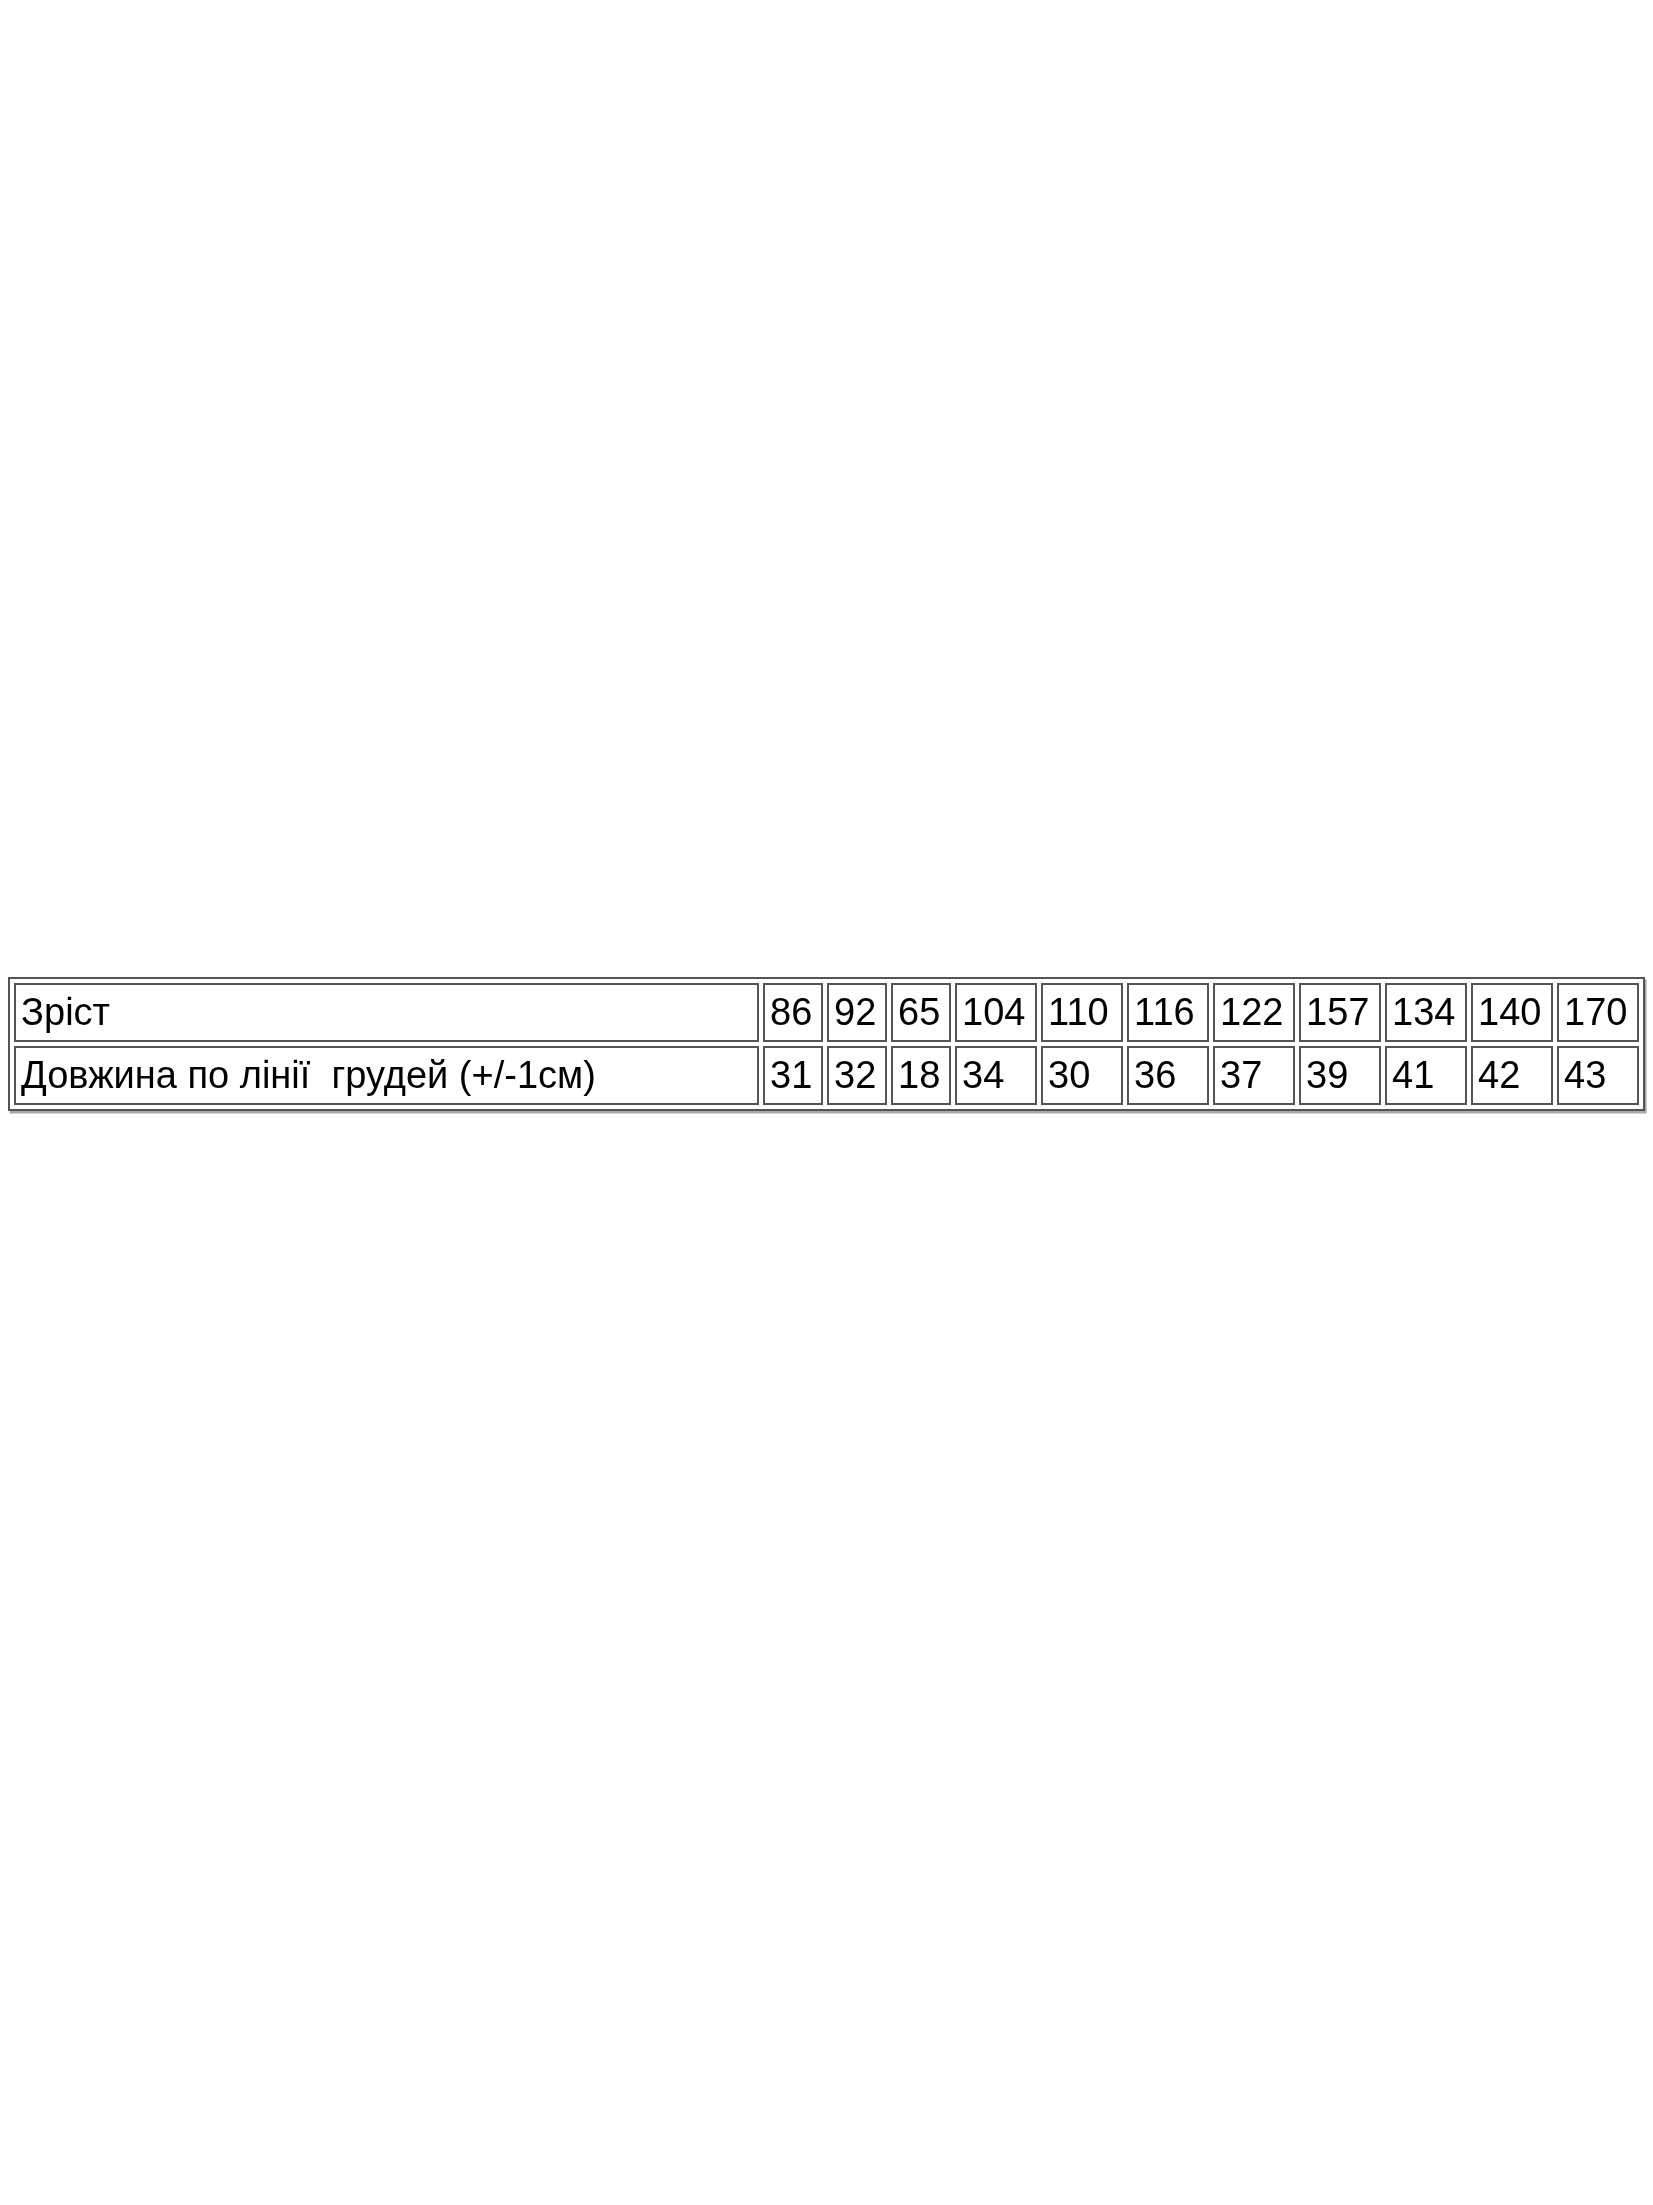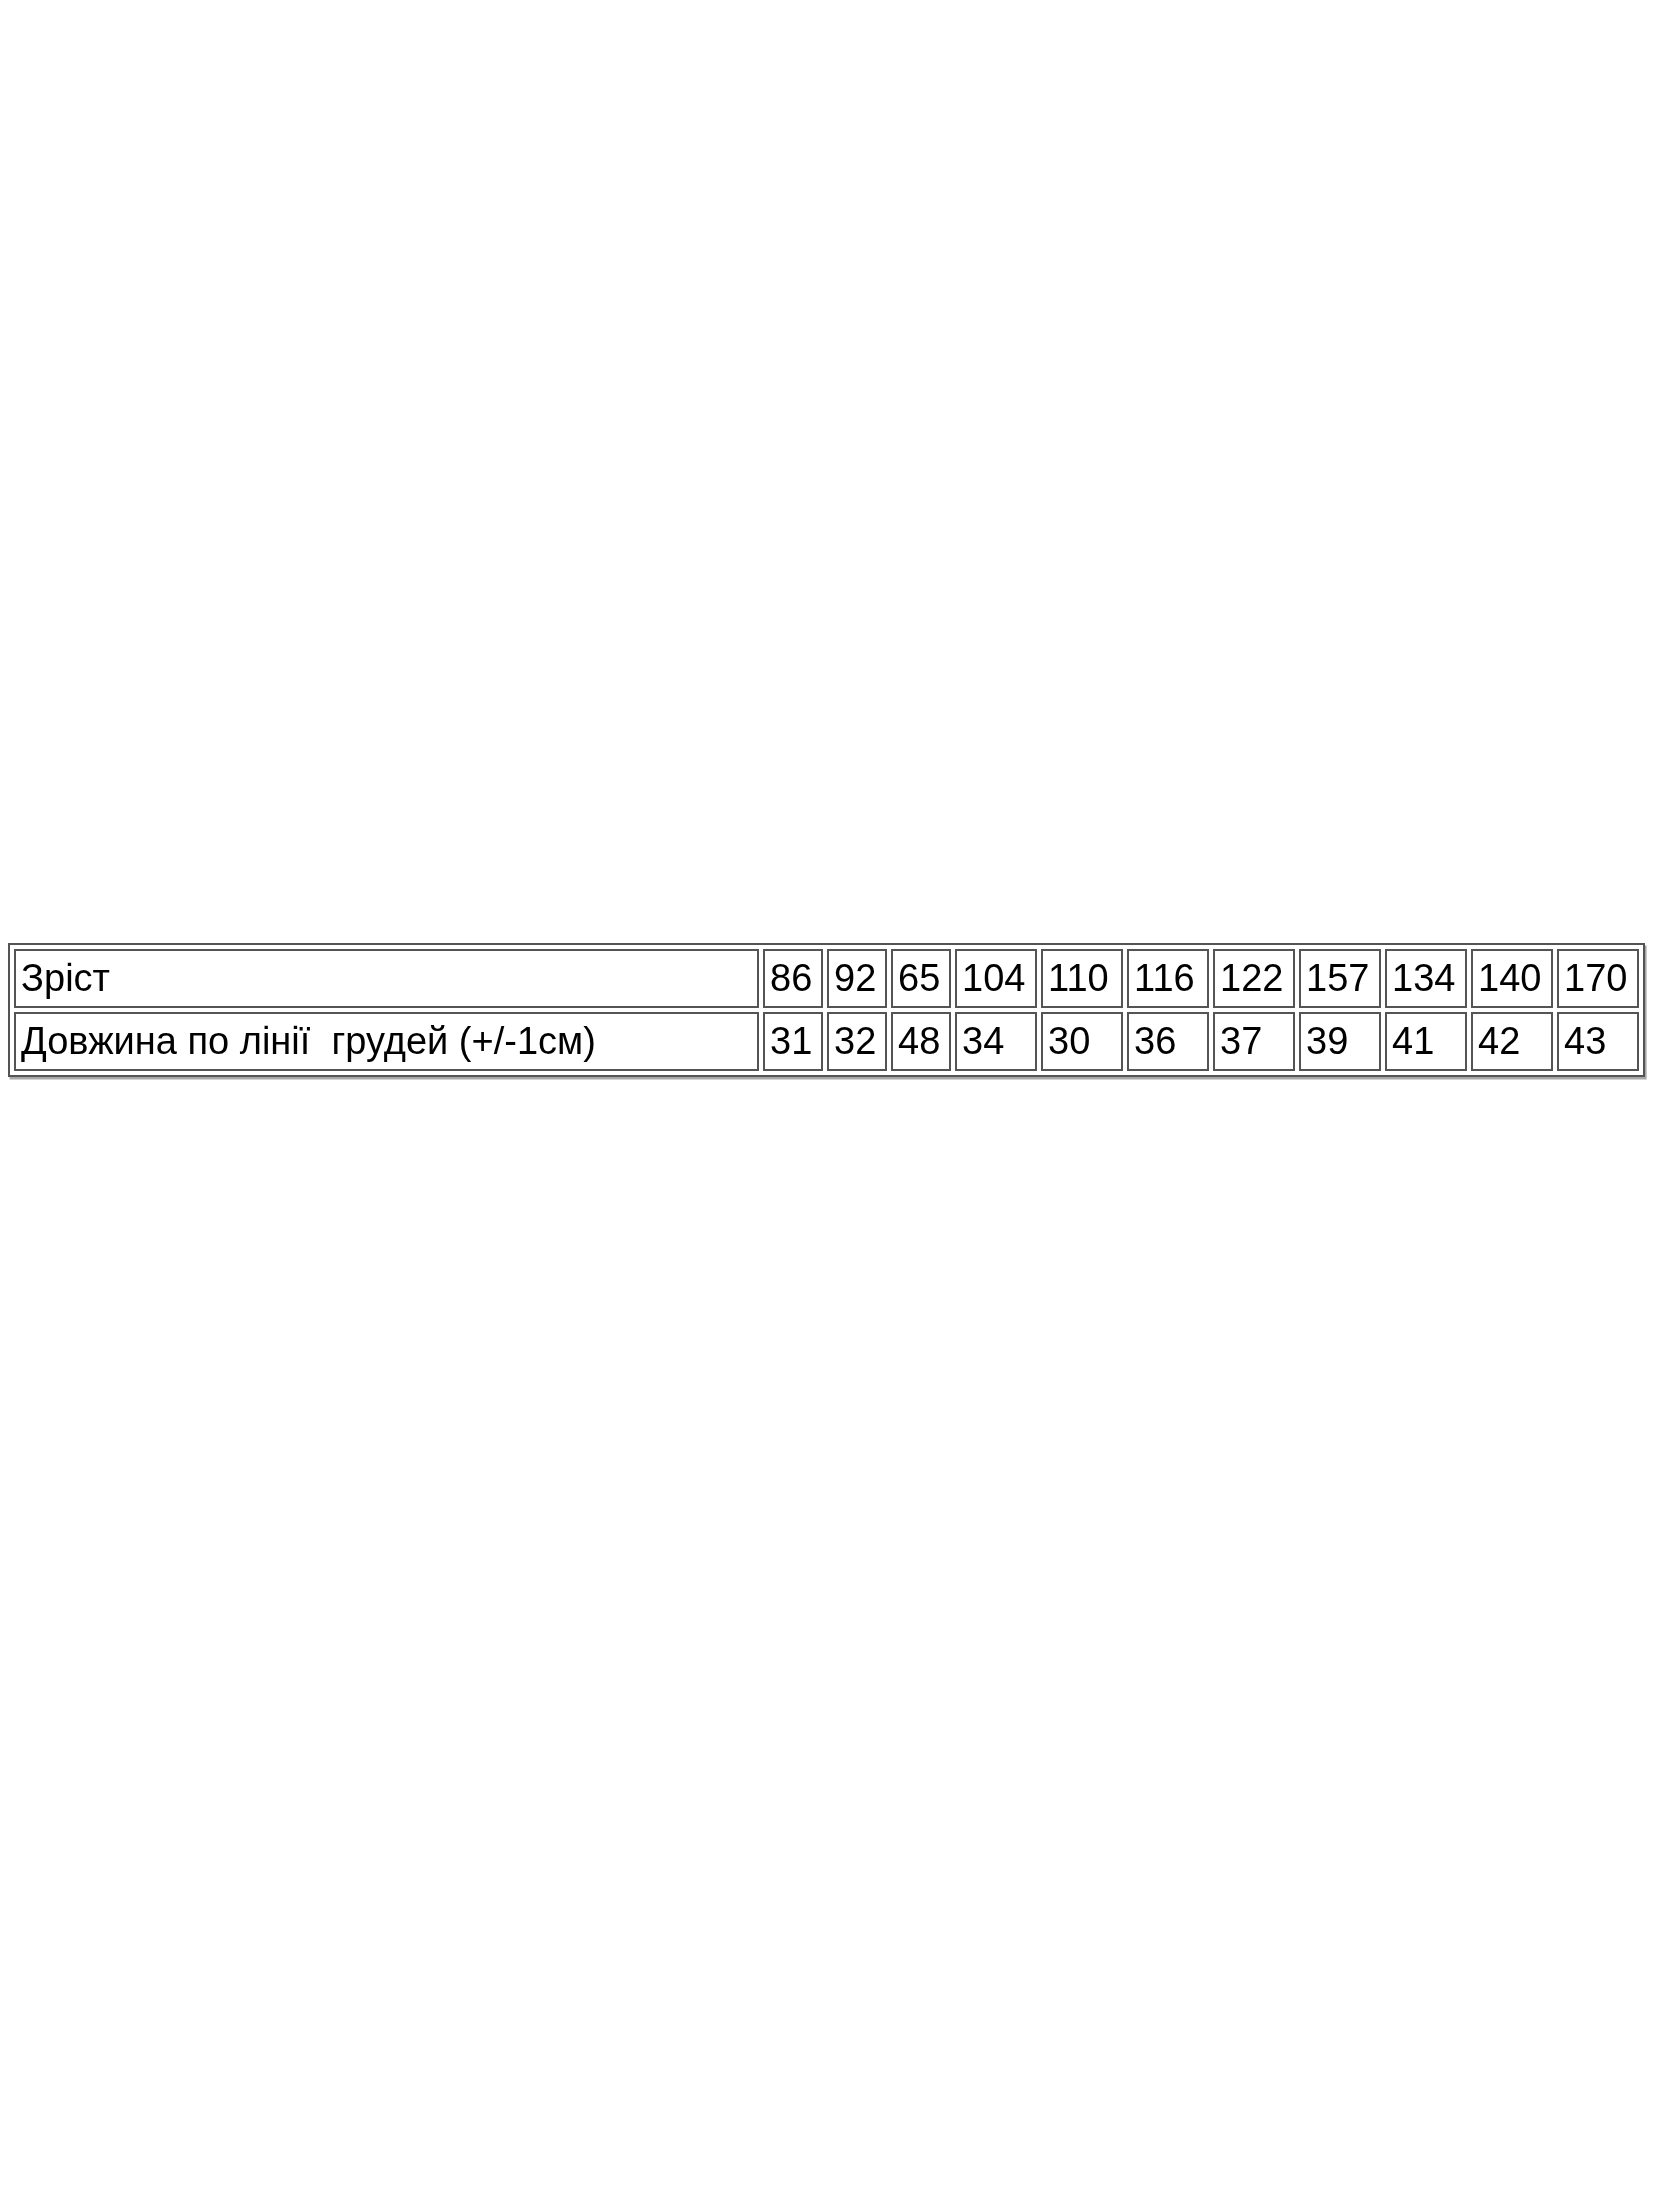--- a/index.html
+++ b/index.html
@@ -11,21 +11,21 @@
     position: relative;
     width: 1654px;
     height: 2205px;
     background: #ffffff;
     font-family: "Liberation Sans", sans-serif;
     overflow: hidden;
   }
   table.size-table {
     position: absolute;
     left: 8.2px;
-    top: 943px;
+    top: 977px;
     border-collapse: separate;
     border-spacing: 4.9px;
     border: 2.5px solid #545454;
     background: #ffffff;
     table-layout: fixed;
     box-shadow: 1.6px 2.5px 0 #a8a8a8;
   }
   table.size-table td {
     box-sizing: border-box;
     border: 2.5px solid #545454;
@@ -75,21 +75,21 @@
           <td class="value-cell">122</td>
           <td class="value-cell">157</td>
           <td class="value-cell">134</td>
           <td class="value-cell">140</td>
           <td class="value-cell">170</td>
         </tr>
         <tr>
           <td class="label-cell">Довжина по лінії  грудей (+/-1см)</td>
           <td class="value-cell">31</td>
           <td class="value-cell">32</td>
-          <td class="value-cell">48</td>
+          <td class="value-cell">18</td>
           <td class="value-cell">34</td>
           <td class="value-cell">30</td>
           <td class="value-cell">36</td>
           <td class="value-cell">37</td>
           <td class="value-cell">39</td>
           <td class="value-cell">41</td>
           <td class="value-cell">42</td>
           <td class="value-cell">43</td>
         </tr>
       </tbody>

